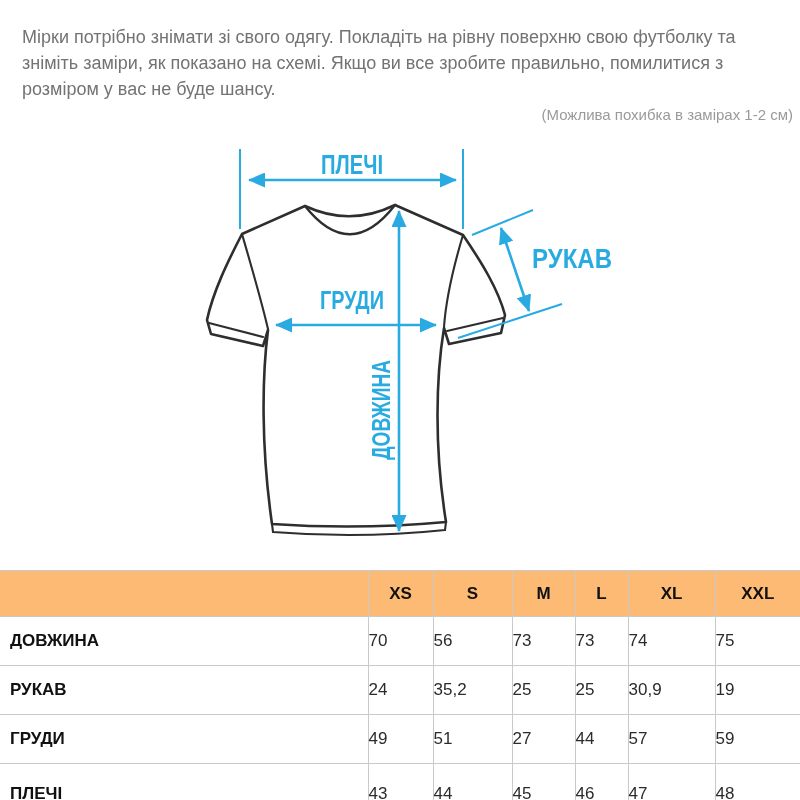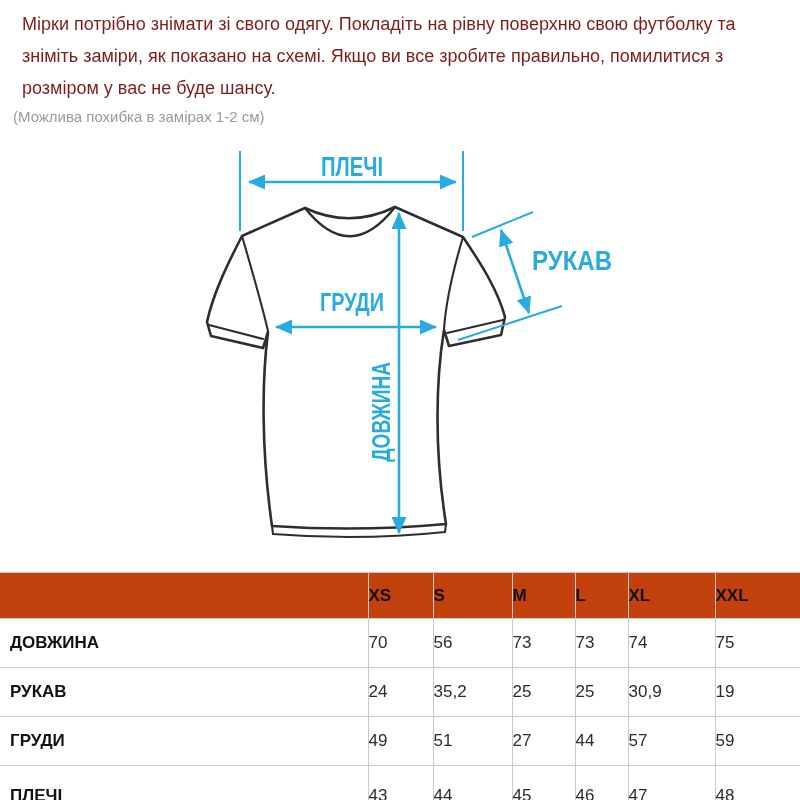--- a/index.html
+++ b/index.html
@@ -8,33 +8,32 @@
     background: #ffffff;
   }
   body {
     width: 800px;
     height: 800px;
     overflow: hidden;
     font-family: "Liberation Sans", sans-serif;
     color: #1b1b1b;
   }
   .intro {
-    padding: 8px 20px 0 22px;
+    padding: 24px 20px 0 22px;
     font-size: 18px;
-    line-height: 32px;
-    color: #7f1d1d;
+    line-height: 26px;
+    color: #737373;
     white-space: pre-line;
   }
   .note {
     margin-top: 4px;
     padding-right: 7px;
-    text-align: left;
+    text-align: right;
     font-size: 15px;
     color: #9a9a9a;
-    padding-left: 13px;
   }
   .diagram {
     display: block;
     margin-top: 14px;
   }
   .tee-stroke {
     fill: none;
     stroke: #2e2e2e;
     stroke-width: 2.4;
     stroke-linejoin: round;
@@ -75,26 +74,26 @@
   }
   table.sizes th, table.sizes td {
     border-left: 1px solid #c9c9c9;
     padding: 0;
   }
   table.sizes tr > *:first-child {
     border-left: none;
   }
   table.sizes thead th {
     height: 45px;
-    background: #c2410c;
+    background: #fdba74;
     border-top: 1px solid #c9c9c9;
     border-bottom: 1px solid #c9c9c9;
     font-weight: bold;
     color: #111111;
-    text-align: left;
+    text-align: center;
   }
   table.sizes tbody tr {
     height: 49px;
   }
   table.sizes tbody tr:last-child {
     height: 60px;
   }
   table.sizes tbody th,
   table.sizes tbody td {
     border-bottom: 1px solid #c9c9c9;

